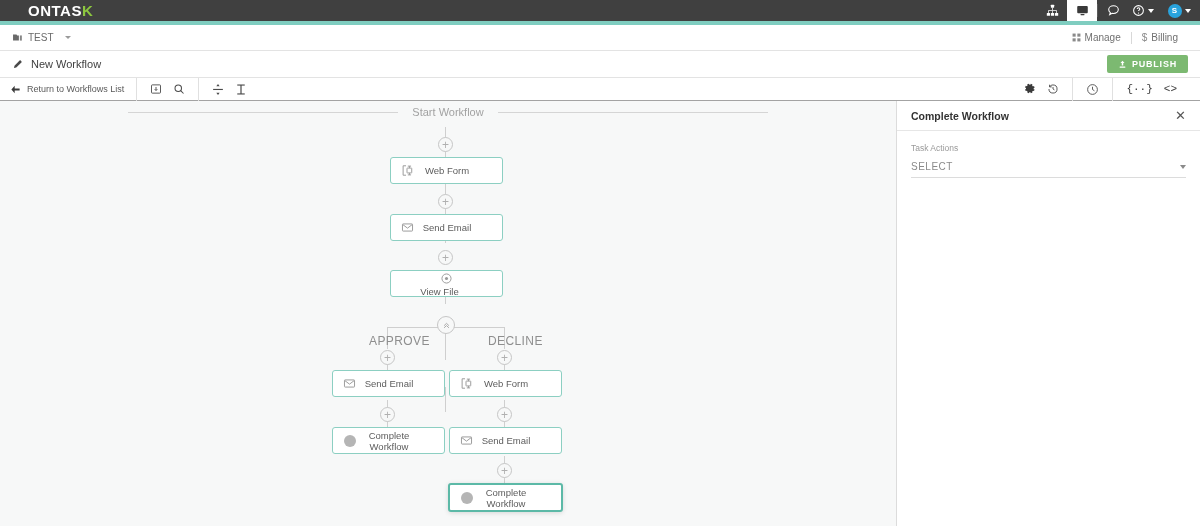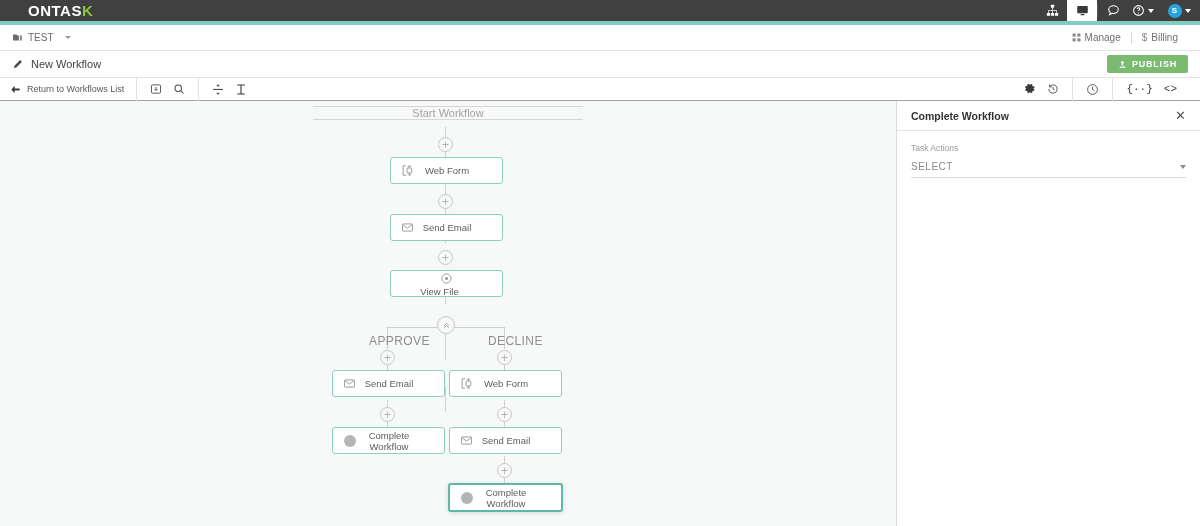--- a/index.html
+++ b/index.html
@@ -80,21 +80,21 @@
   .tool-ic { color: #4a4a4a; display: flex; align-items: center; }
   .toolbar-right { margin-left: auto; display: flex; align-items: center; }
 
   
   .main { display: flex; height: 426px; }
   .canvas {
     width: 896px; background: #f7f8f8; position: relative; overflow: hidden;
   }
   .canvas-head {
     position: absolute; top: 5px; left: 0; width: 100%;
-    display: flex; align-items: center; justify-content: center; flex-direction: column;
+    display: flex; align-items: center; justify-content: center;
   }
   .ch-line { height: 1px; background: #d5d5d5; width: 270px; }
   .ch-label { font-size: 11px; color: #a2a2a2; padding: 0 14px; }
 
   .node {
     position: absolute; height: 27px; background: #ffffff;
     border: 1px solid #8ccfc2; border-radius: 3px;
     display: flex; align-items: center; padding: 0 9px;
   }
   .node.selected {

